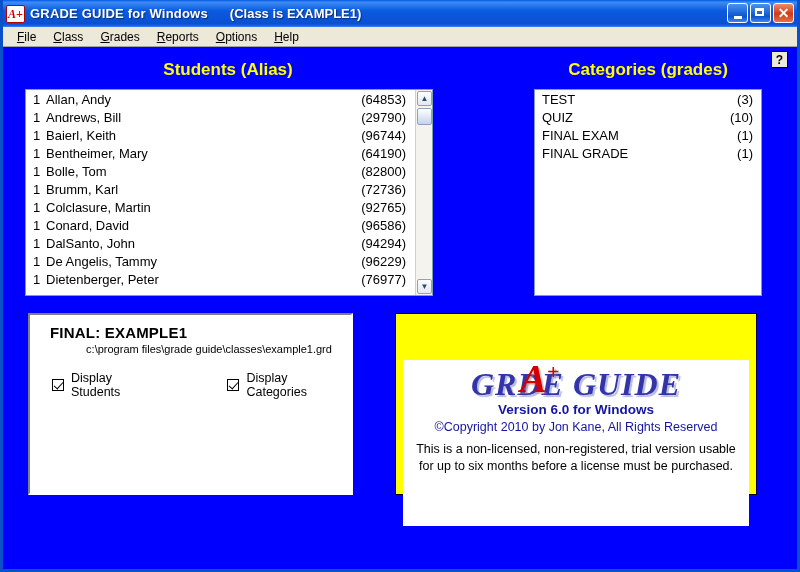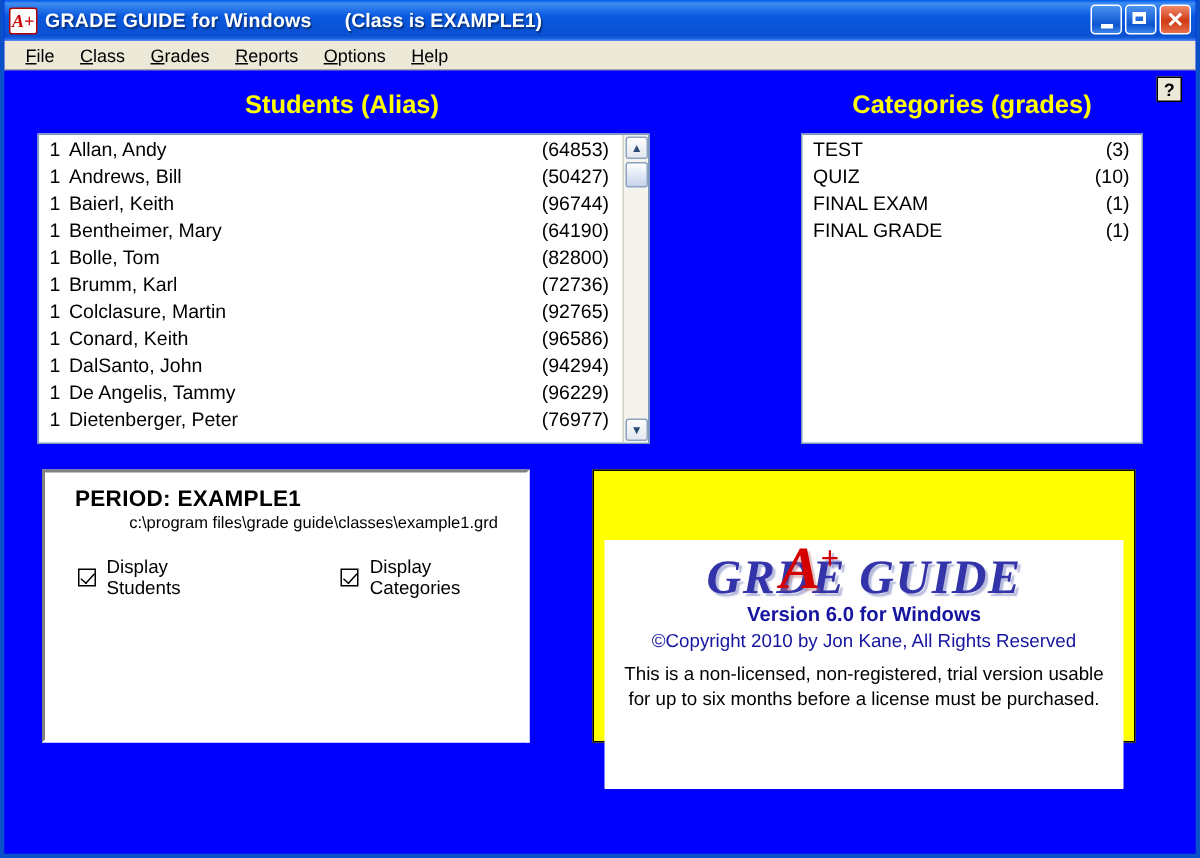--- a/index.html
+++ b/index.html
@@ -408,21 +408,21 @@
     <div class="listbox" id="students-list">
       <div class="list-inner">
         <div class="srow">
             <span class="sel">1</span>
             <span class="nm">Allan, Andy</span>
             <span class="al">(64853)</span>
           </div>
         <div class="srow">
             <span class="sel">1</span>
             <span class="nm">Andrews, Bill</span>
-            <span class="al">(50427)</span>
+            <span class="al">(29790)</span>
           </div>
         <div class="srow">
             <span class="sel">1</span>
             <span class="nm">Baierl, Keith</span>
             <span class="al">(96744)</span>
           </div>
         <div class="srow">
             <span class="sel">1</span>
             <span class="nm">Bentheimer, Mary</span>
             <span class="al">(64190)</span>
@@ -437,21 +437,21 @@
             <span class="nm">Brumm, Karl</span>
             <span class="al">(72736)</span>
           </div>
         <div class="srow">
             <span class="sel">1</span>
             <span class="nm">Colclasure, Martin</span>
             <span class="al">(92765)</span>
           </div>
         <div class="srow">
             <span class="sel">1</span>
-            <span class="nm">Conard, Keith</span>
+            <span class="nm">Conard, David</span>
             <span class="al">(96586)</span>
           </div>
         <div class="srow">
             <span class="sel">1</span>
             <span class="nm">DalSanto, John</span>
             <span class="al">(94294)</span>
           </div>
         <div class="srow">
             <span class="sel">1</span>
             <span class="nm">De Angelis, Tammy</span>
@@ -485,21 +485,21 @@
             <span class="cc">(1)</span>
           </div>
         <div class="crow">
             <span class="cn">FINAL GRADE</span>
             <span class="cc">(1)</span>
           </div>
       </div>
     </div>
 
     <div id="class-panel">
-      <div class="cls-title">PERIOD: EXAMPLE1</div>
+      <div class="cls-title">FINAL: EXAMPLE1</div>
       <div class="cls-path">c:\program files\grade guide\classes\example1.grd</div>
       <div class="cls-checks">
         <div class="chk-wrap">
           <div class="chk"></div>
           <span>Display Students</span>
         </div>
         <div class="chk-wrap second">
           <div class="chk"></div>
           <span>Display Categories</span>
         </div>

